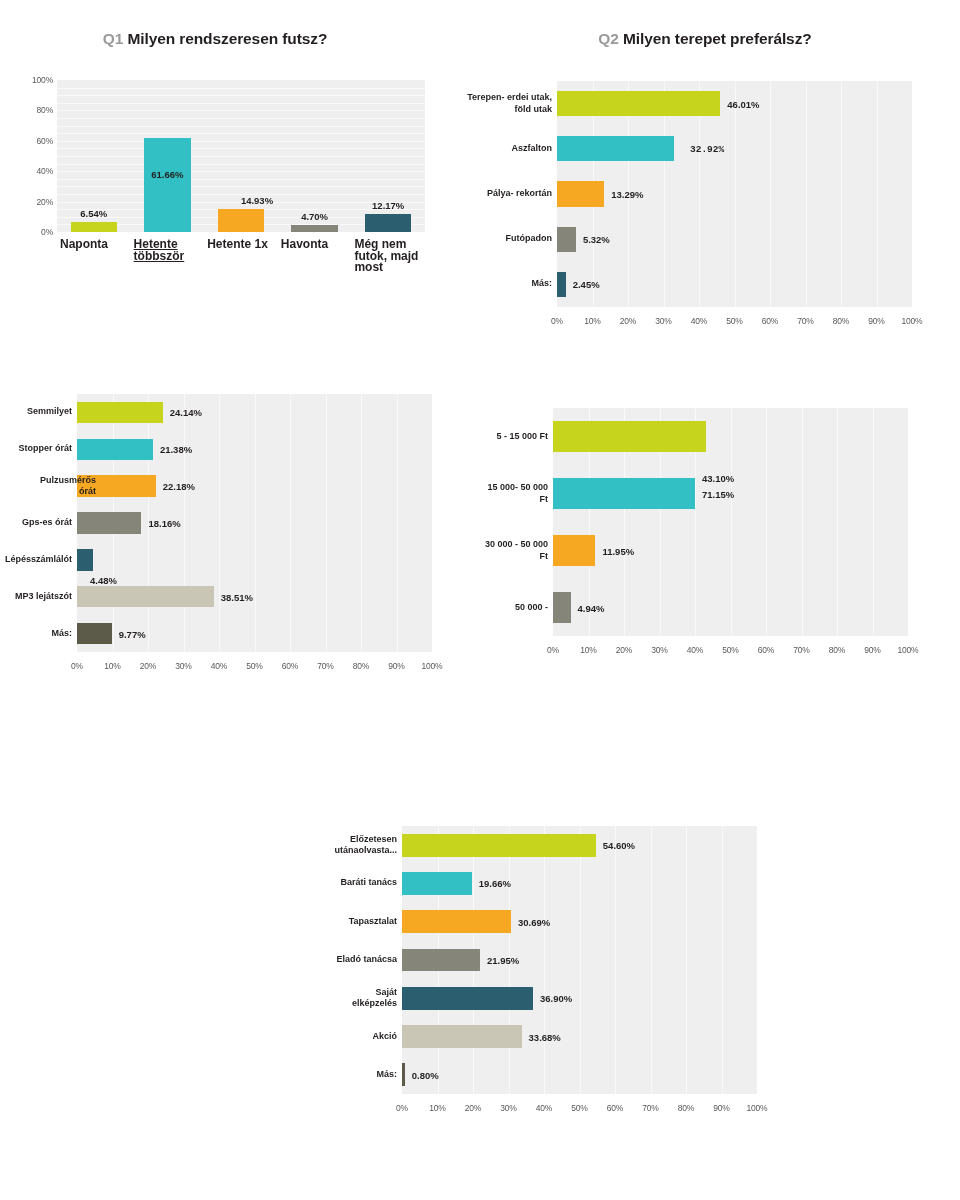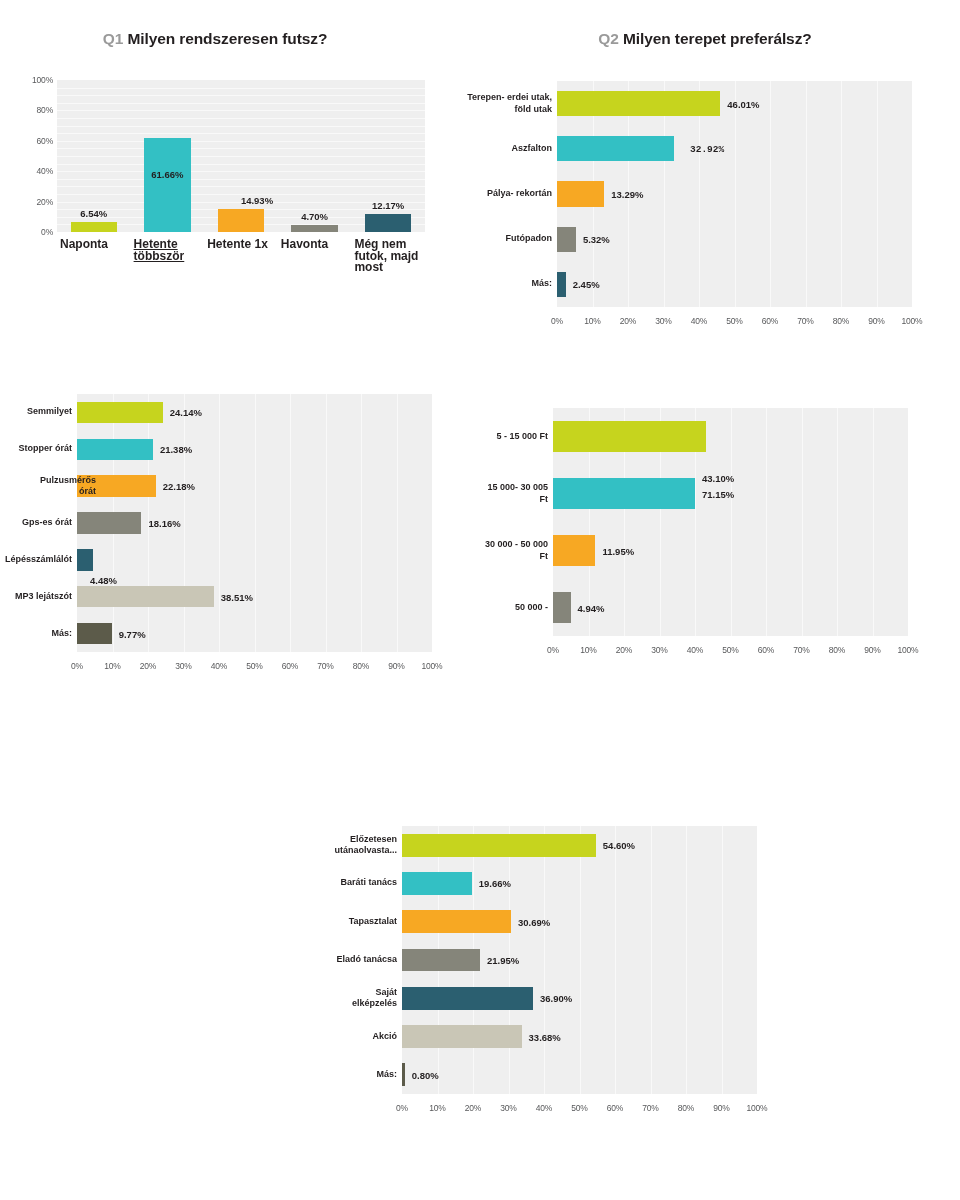--- a/index.html
+++ b/index.html
@@ -294,21 +294,21 @@
         <div class="vgrid" style="left: 284px;"></div>
         <div class="vgrid" style="left: 319.5px;"></div>
         <div class="bar" style="top: 12.54px; height: 31.92px; width: 153.005px; background: rgb(198, 212, 30);"></div>
         <div class="bar" style="top: 69.54px; height: 31.92px; width: 142px; background: rgb(51, 192, 196);"></div>
         <div class="bar" style="top: 126.54px; height: 31.92px; width: 42.4225px; background: rgb(247, 168, 35);"></div>
         <div class="bar" style="top: 183.54px; height: 31.92px; width: 17.537px; background: rgb(133, 133, 122);"></div>
       </div>
       <div class="hval" style="left: 222px; top: 36.5px; margin-top: 41px;">43.10%</div>
       <div class="catlabel" style="width: 68px; left: 0px; top: 30.5px;">5 - 15 000 Ft</div>
       <div class="hval" style="left: 222px; top: 93.5px;">71.15%</div>
-      <div class="catlabel" style="width: 68px; left: 0px; top: 82px;">15 000- 30 005 Ft</div>
+      <div class="catlabel" style="width: 68px; left: 0px; top: 82px;">15 000- 50 000 Ft</div>
       <div class="hval" style="left: 122.422px; top: 150.5px;">11.95%</div>
       <div class="catlabel" style="width: 68px; left: 0px; top: 139px;">30 000 - 50 000 Ft</div>
       <div class="hval" style="left: 97.537px; top: 207.5px;">4.94%</div>
       <div class="catlabel" style="width: 68px; left: 0px; top: 201.5px;">50 000 -</div>
       <div class="xlab" style="left: 73px; top: 245px;">0%</div>
       <div class="xlab" style="left: 108.5px; top: 245px;">10%</div>
       <div class="xlab" style="left: 144px; top: 245px;">20%</div>
       <div class="xlab" style="left: 179.5px; top: 245px;">30%</div>
       <div class="xlab" style="left: 215px; top: 245px;">40%</div>
       <div class="xlab" style="left: 250.5px; top: 245px;">50%</div>

